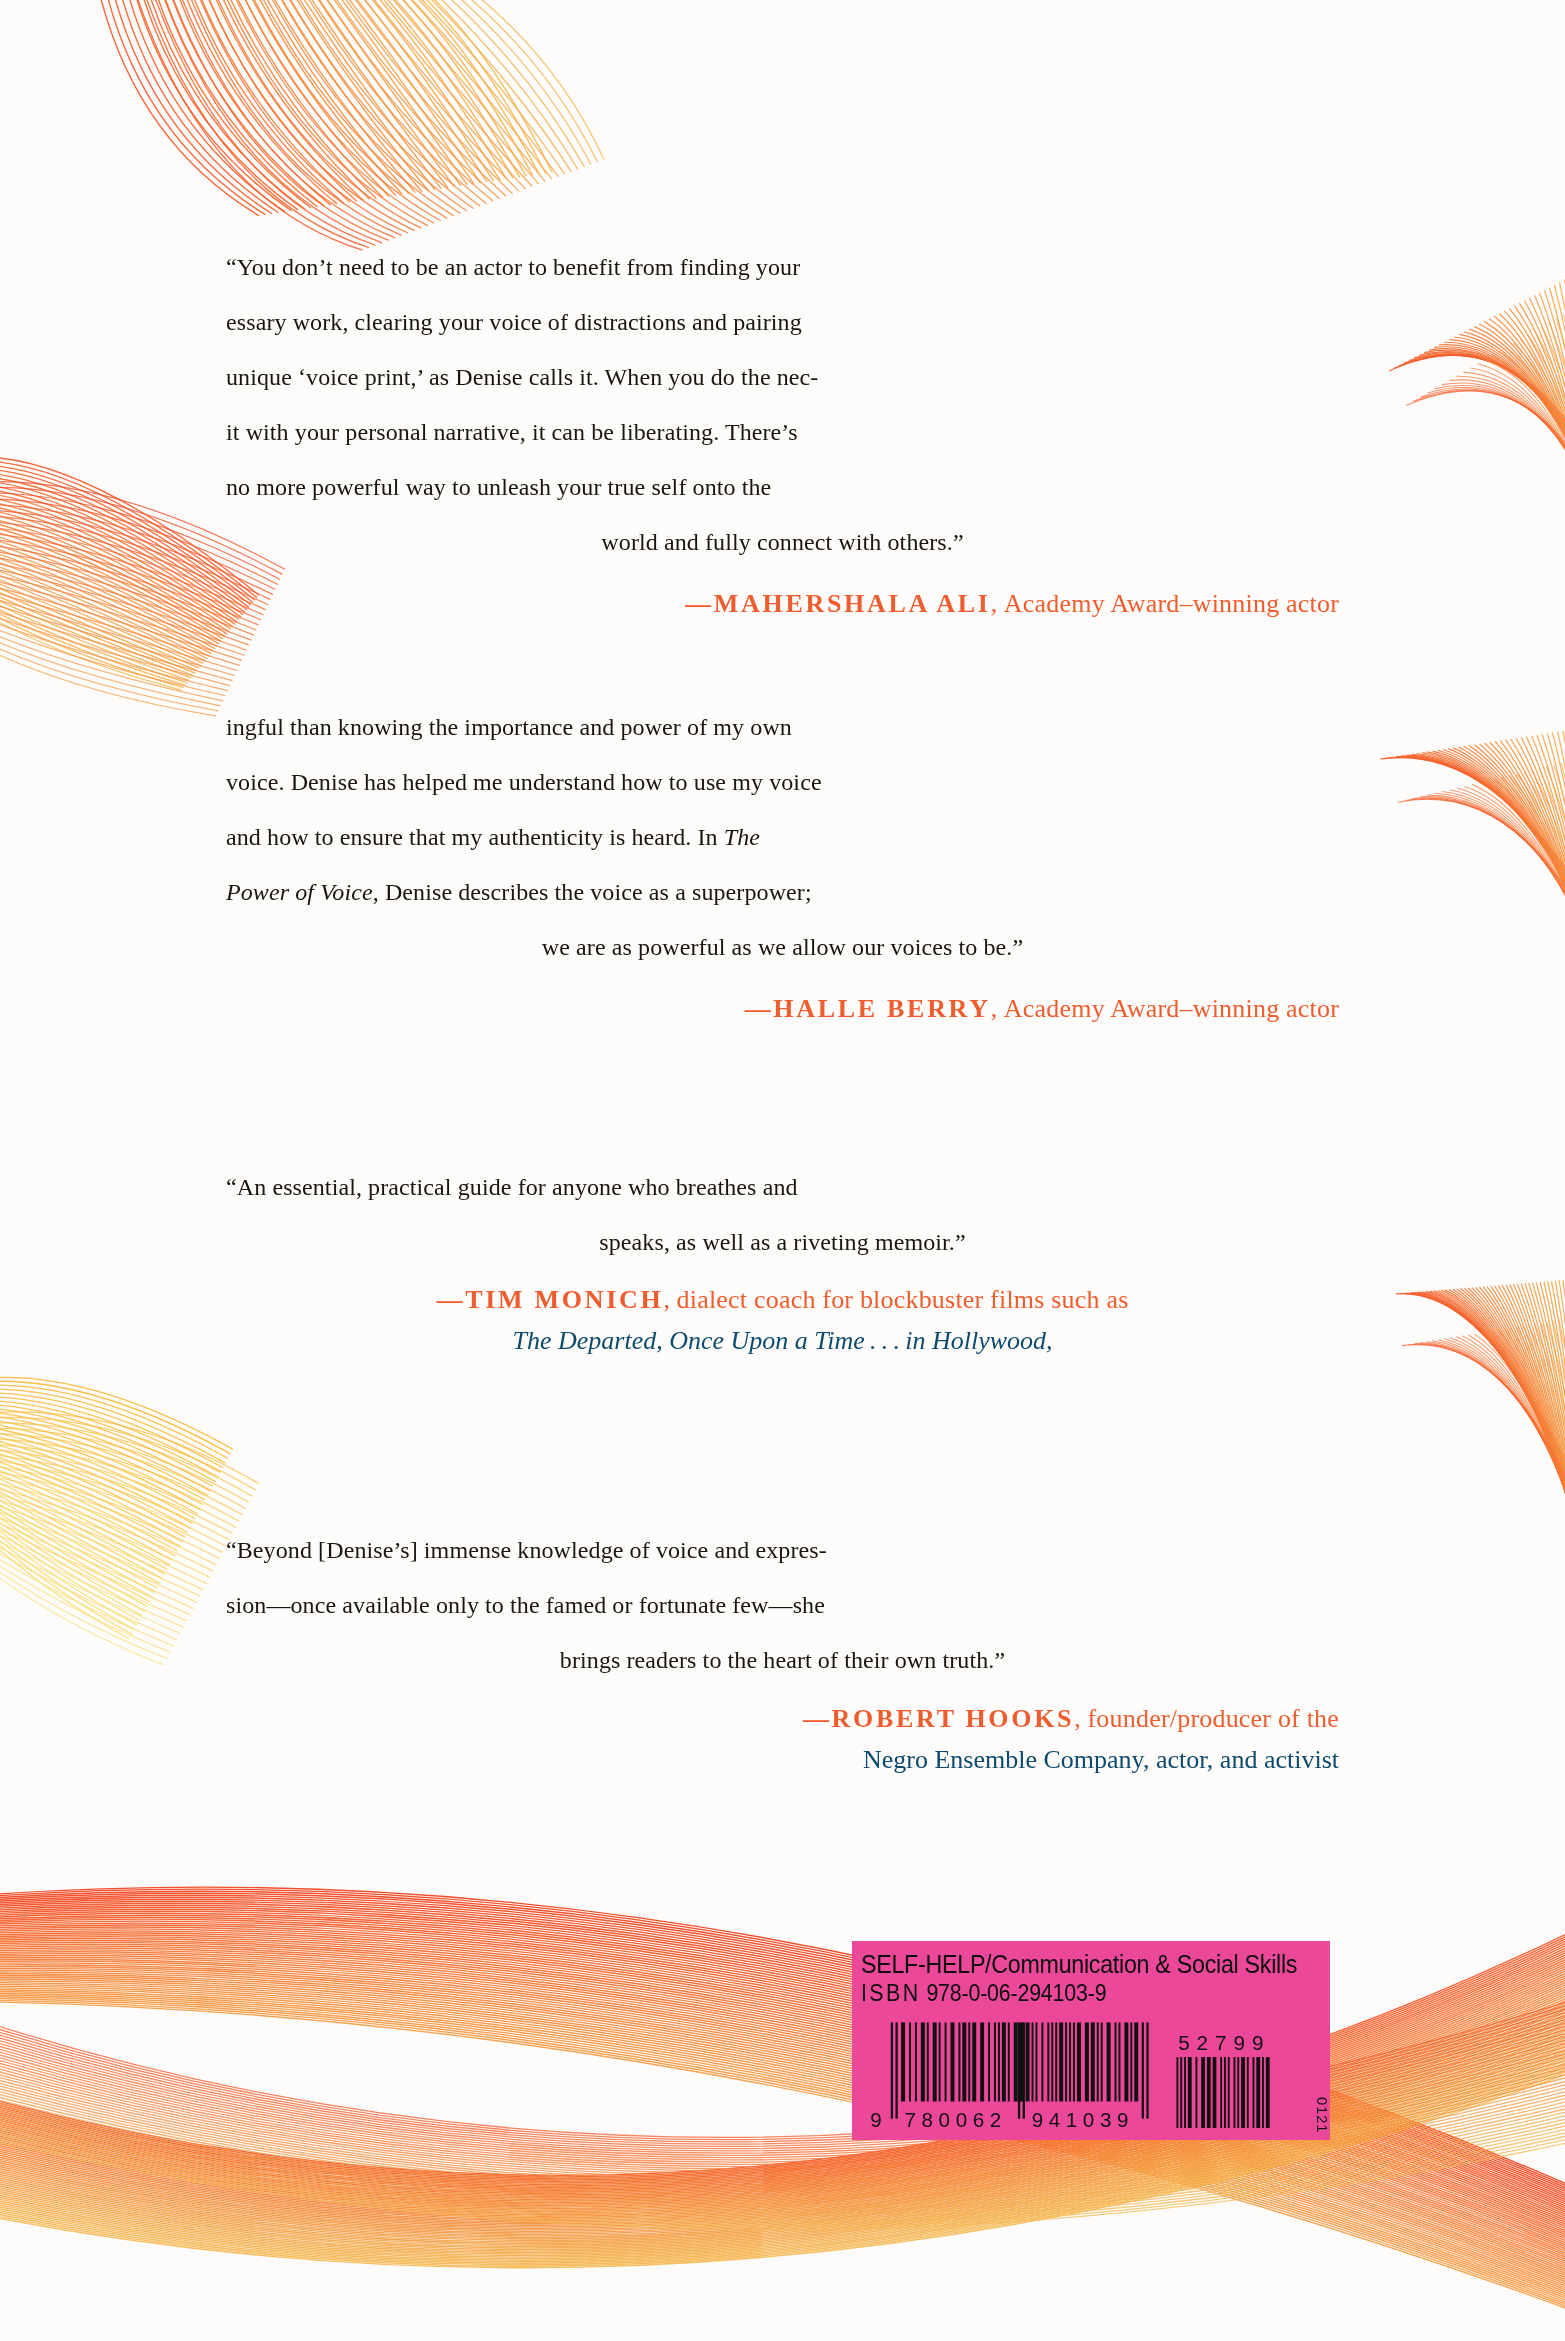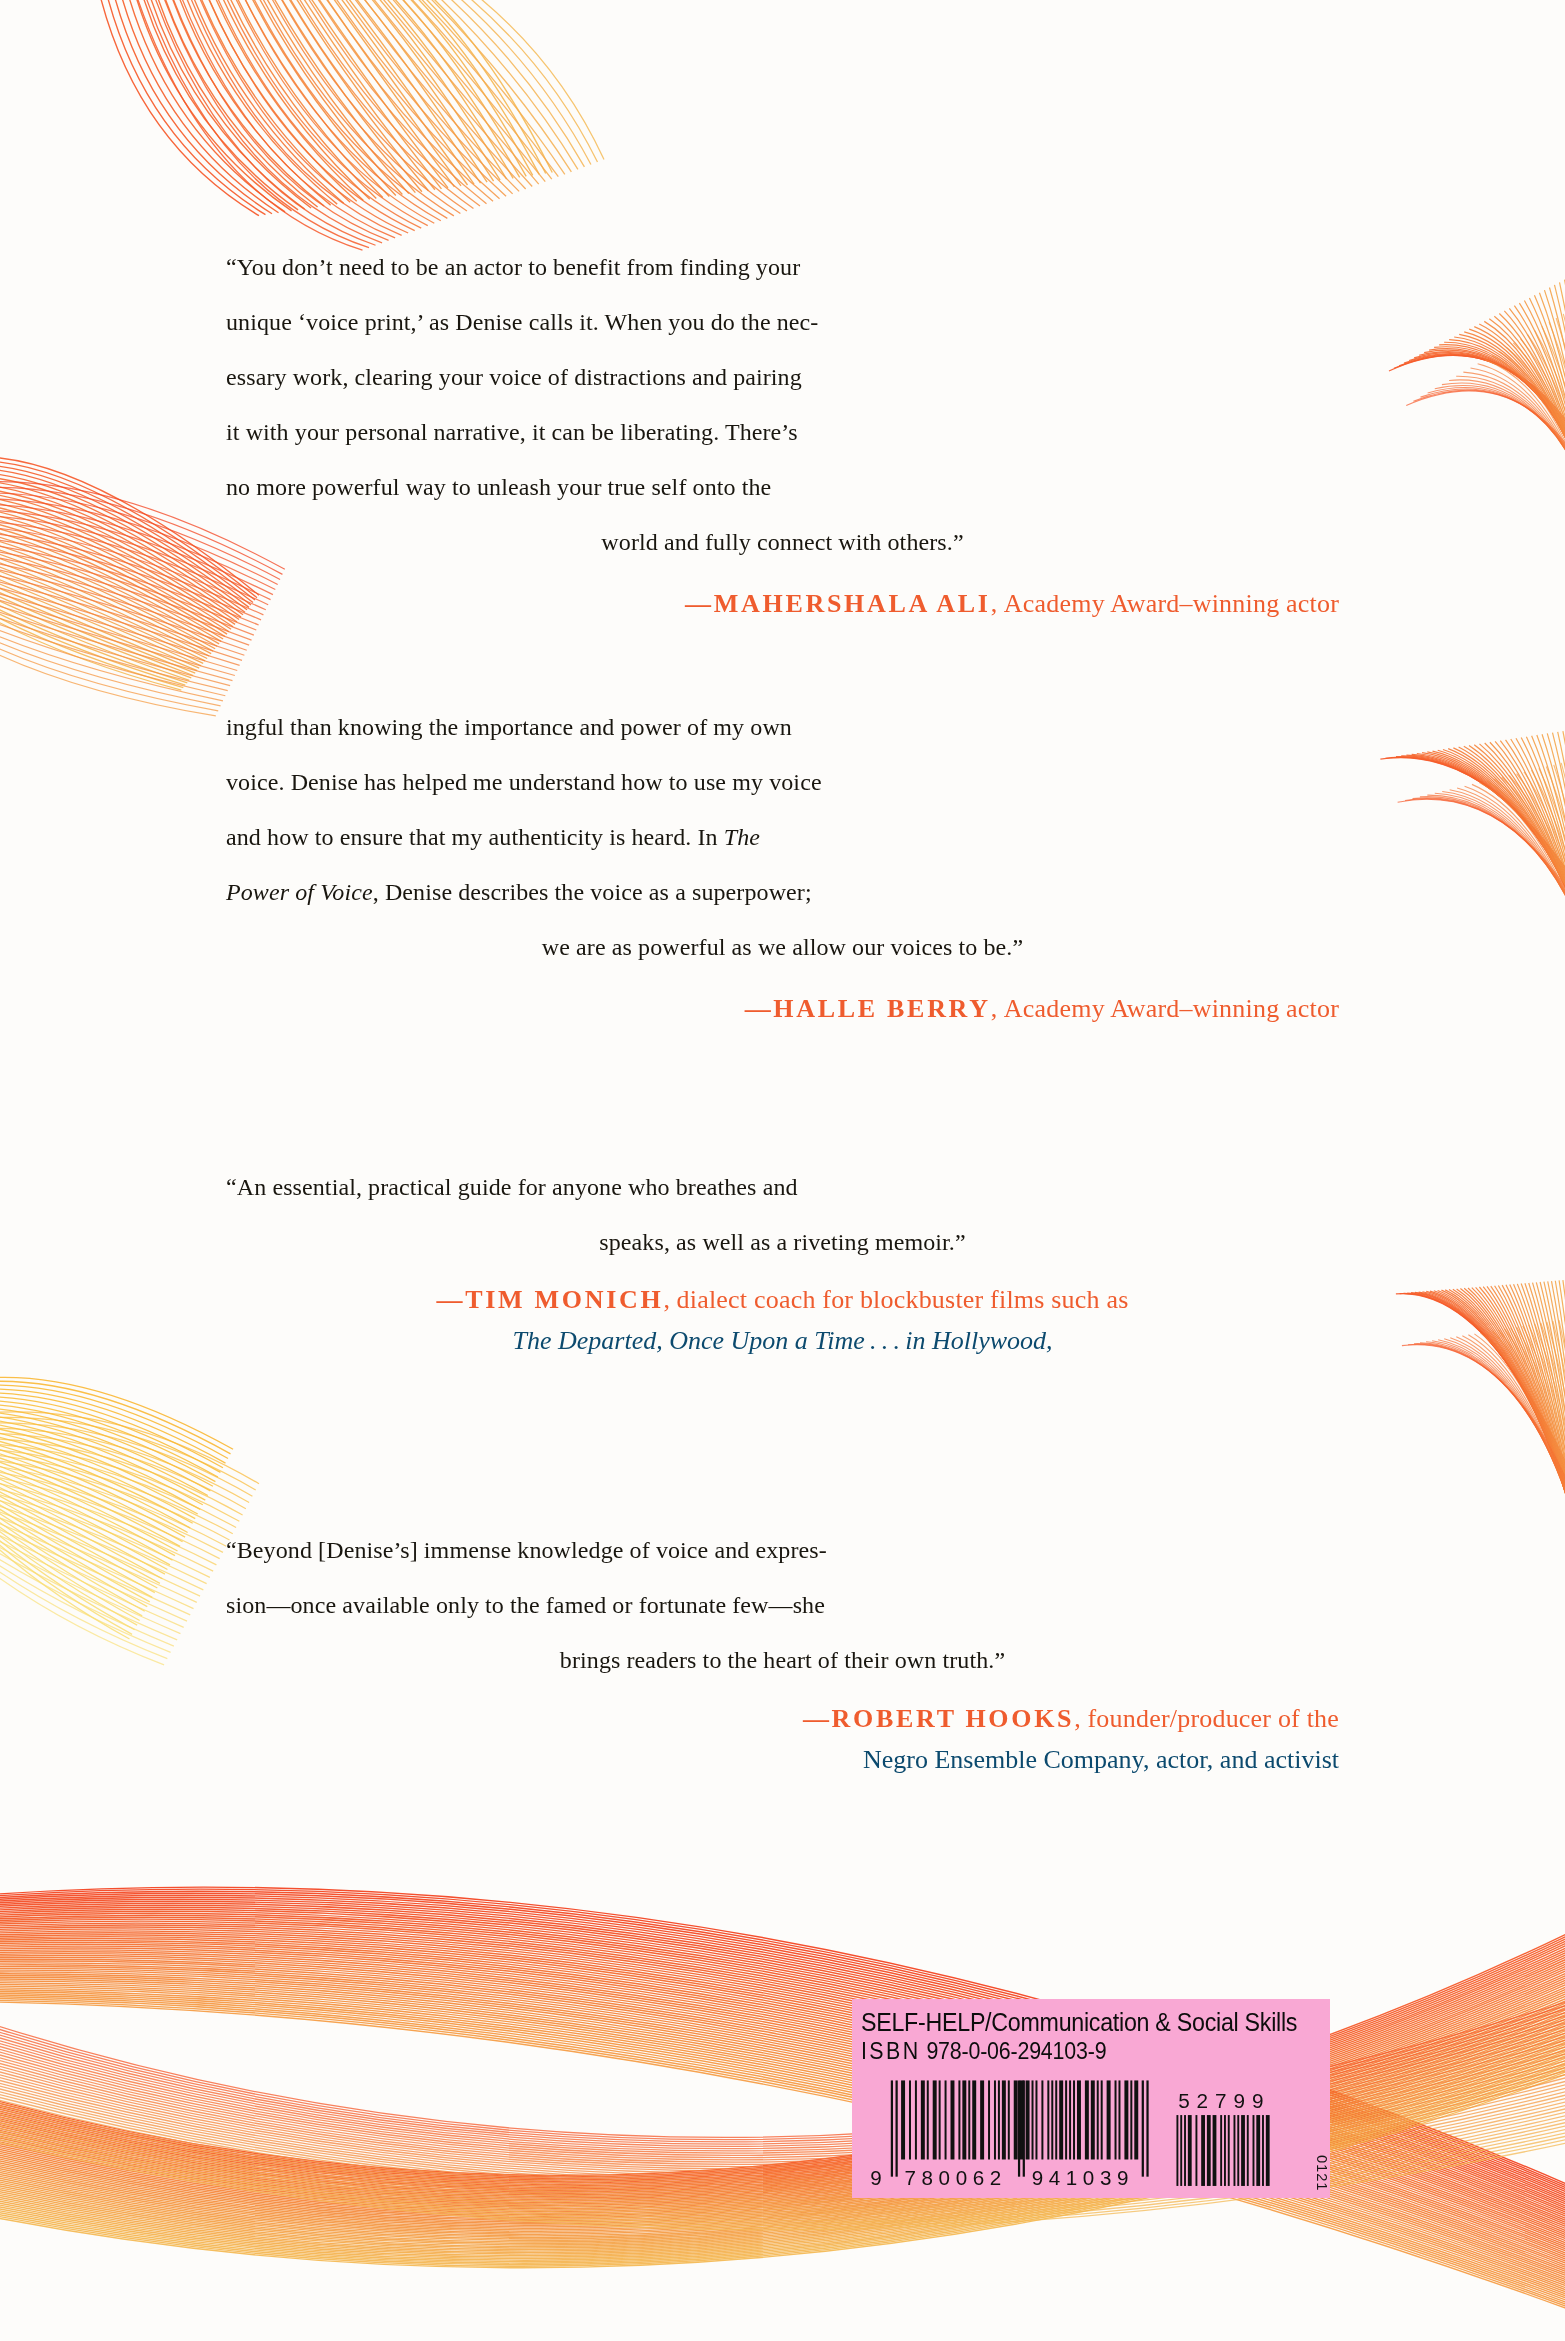--- a/index.html
+++ b/index.html
@@ -76,23 +76,23 @@
   }
   .attrib-line2 em { font-style: italic; }
   .attrib-center {
     text-align: center;
   }
 
   
   .isbn-panel {
     position: absolute;
     left: 852px;
-    top: 1999px;
+    top: 1941px;
     width: 464px;
-    background: #f9a8d4;
+    background: #ec4899;
     padding: 8.6px 5.2px 5.2px 8.6px;
     z-index: 3;
   }
   .isbn-cat {
     font-family: "Liberation Sans", "DejaVu Sans", sans-serif;
     font-size: 25px;
     color: #0d0d0d;
     letter-spacing: -0.3px;
     white-space: nowrap;
     transform: scaleX(0.93);
@@ -821,22 +821,22 @@
           <path d="M -60 2470 Q 880 2700 1880 2470" stroke="hsl(38, 88%, 63%)" fill="none" stroke-width="1.5" opacity="0.75"></path>
         </g>
       </g>
   </svg>
 </div>
 
 <div class="content">
 
   <div class="quote-block" style="top:240px;">
     <p class="quote-text">“You don’t need to be an actor to benefit from finding your</p>
+    <p class="quote-text">essary work, clearing your voice of distractions and pairing</p>
     <p class="quote-text">unique ‘voice print,’ as Denise calls it. When you do the nec-</p>
-    <p class="quote-text">essary work, clearing your voice of distractions and pairing</p>
     <p class="quote-text">it with your personal narrative, it can be liberating. There’s</p>
     <p class="quote-text">no more powerful way to unleash your true self onto the</p>
     <p class="quote-text last-line">world and fully connect with others.”</p>
     <p class="attrib" style="margin-top:13px;">
       <span class="who"><span>—</span><span>MAHERSHALA ALI</span></span><span class="role">,</span>
       <span class="role">Academy Award–winning actor</span>
     </p>
   </div>
 
   <div class="quote-block" style="top:700px;">

